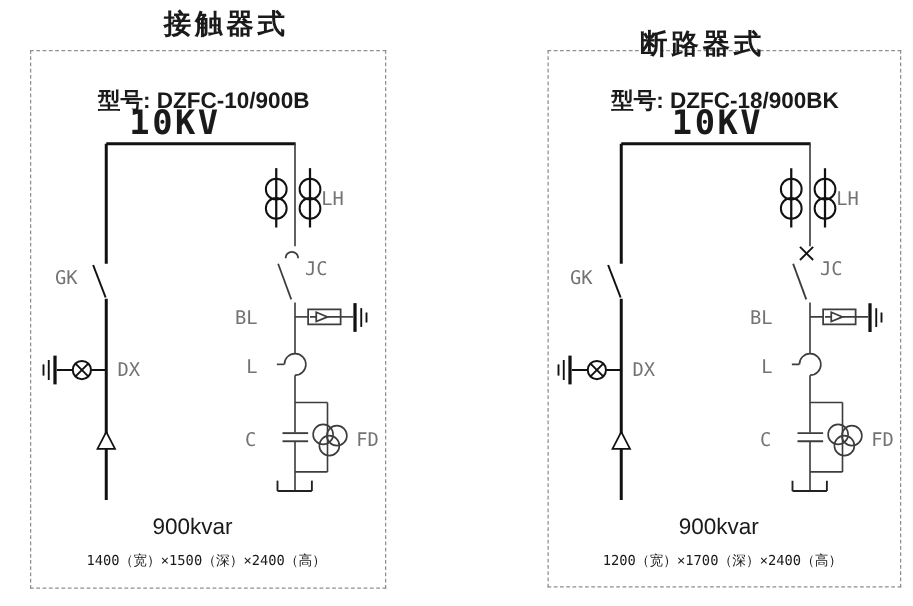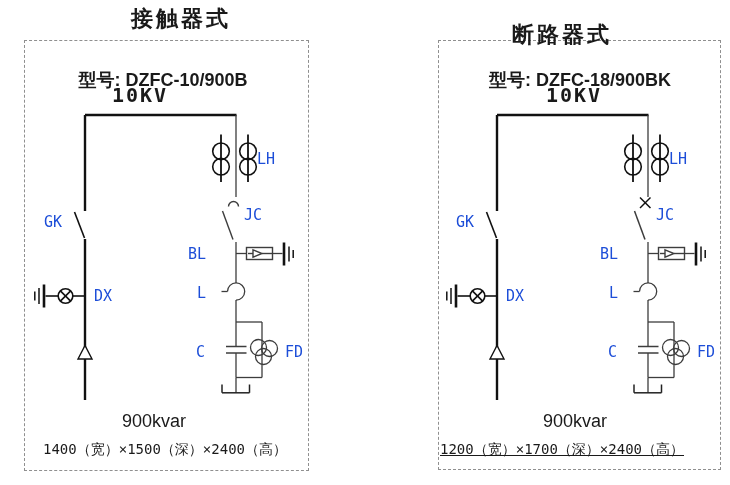--- a/index.html
+++ b/index.html
@@ -3,29 +3,29 @@
 <meta charset="utf-8">
 <style>
   html,body{margin:0;padding:0;background:#ffffff;}
   body{width:730px;height:485px;position:relative;overflow:hidden;
        font-family:"DejaVu Sans Mono","Liberation Sans",sans-serif;color:#1a1a1a;}
   .panel-box{position:absolute;border:1px dashed #8f8f8f;background:transparent;}
   #left-box{left:24px;top:40px;width:283px;height:429px;}
   #right-box{left:438px;top:40px;width:281px;height:428px;}
   svg.circuit{position:absolute;left:0;top:0;width:730px;height:485px;}
   .ctr{position:absolute;transform:translateX(-50%);white-space:nowrap;}
-  .lbl{position:absolute;white-space:nowrap;font-size:15px;color:#1d4ed8;
+  .lbl{position:absolute;white-space:nowrap;font-size:15px;color:#737373;
        font-family:"DejaVu Sans Mono",monospace;}
   .panel-title{font-family:"Liberation Sans",sans-serif;font-weight:bold;
        font-size:22px;letter-spacing:3px;}
   .model-line{font-family:"Liberation Sans",sans-serif;font-weight:bold;font-size:18px;margin-top:16px;}
-  .voltage{font-family:"DejaVu Sans Mono",monospace;font-weight:bold;font-size:20px;
+  .voltage{font-family:"DejaVu Sans Mono",monospace;font-weight:bold;font-size:27px;
        letter-spacing:2px;}
   .rating{font-size:18px;font-family:Liberation Sans, sans-serif;}
-  .dims{font-size:14px;font-family:"DejaVu Sans Mono",monospace;}
+  .dims{font-size:11px;font-family:"DejaVu Sans Mono",monospace;}
 </style>
 </head>
 <body>
 
 <div id="left-box" class="panel-box"></div>
 <div id="right-box" class="panel-box"></div>
 
 <svg class="circuit" viewBox="0 0 730 485">
   <defs>
     <g id="circuit-common">
@@ -151,13 +151,13 @@
 <span class="lbl" style="left:456px;top:213px;">GK</span>
 <span class="lbl" style="left:669px;top:150px;">LH</span>
 <span class="lbl" style="left:656px;top:206px;">JC</span>
 <span class="lbl" style="left:600px;top:245px;">BL</span>
 <span class="lbl" style="left:506px;top:287px;">DX</span>
 <span class="lbl" style="left:609px;top:284px;">L</span>
 <span class="lbl" style="left:608px;top:343px;">C</span>
 <span class="lbl" style="left:697px;top:343px;">FD</span>
 
 <div class="ctr rating" style="left:575px;top:411px;">900kvar</div>
-<div class="ctr dims" style="left:562px;top:441px;text-decoration:underline;">1200（宽）×1700（深）×2400（高）</div>
+<div class="ctr dims" style="left:578px;top:441px;">1200（宽）×1700（深）×2400（高）</div>
 
 </body></html>

